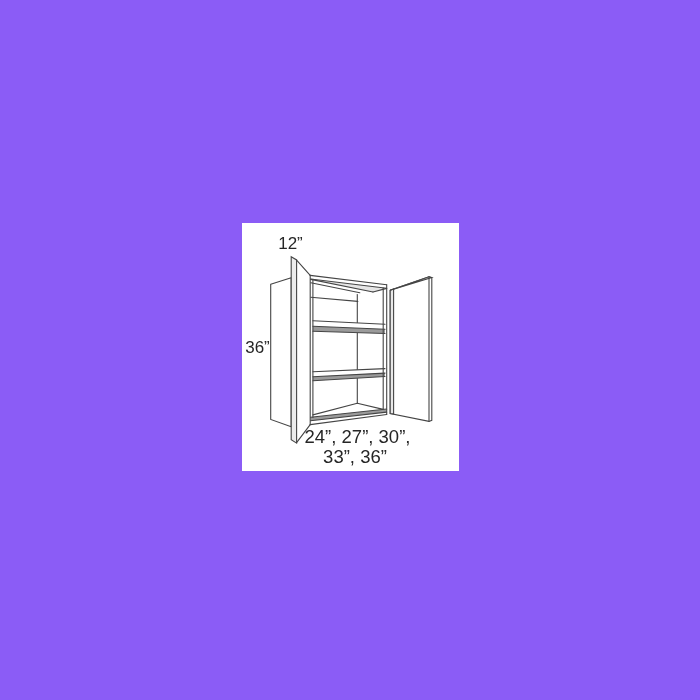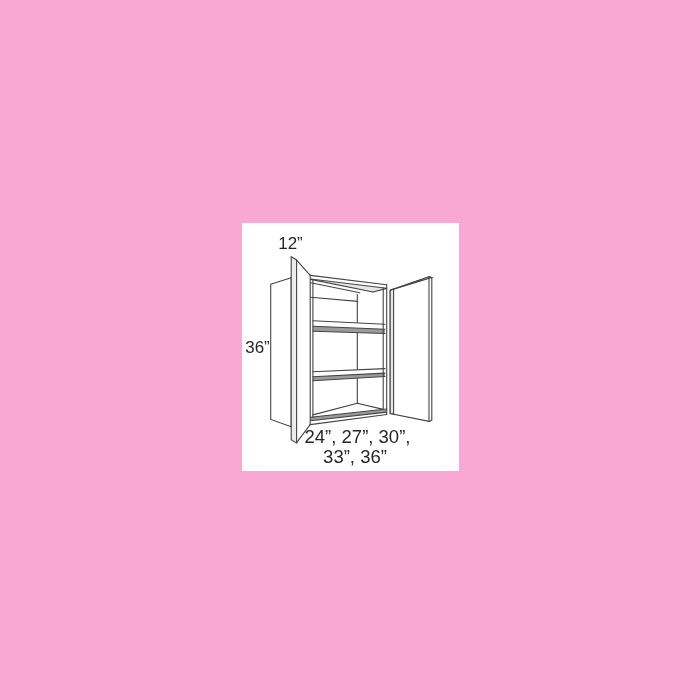--- a/index.html
+++ b/index.html
@@ -4,21 +4,21 @@
 <style>
   html, body {
     margin: 0;
     padding: 0;
     background: #000;
   }
   .stage {
     position: relative;
     width: 700px;
     height: 700px;
-    background: #f9a8d4;
+    background: #8b5cf6;
     overflow: hidden;
     font-family: "Liberation Sans", sans-serif;
   }
   .stage svg {
     position: absolute;
     top: 0;
     left: 0;
   }
   .dim-label {
     font-family: "Liberation Sans", sans-serif;

